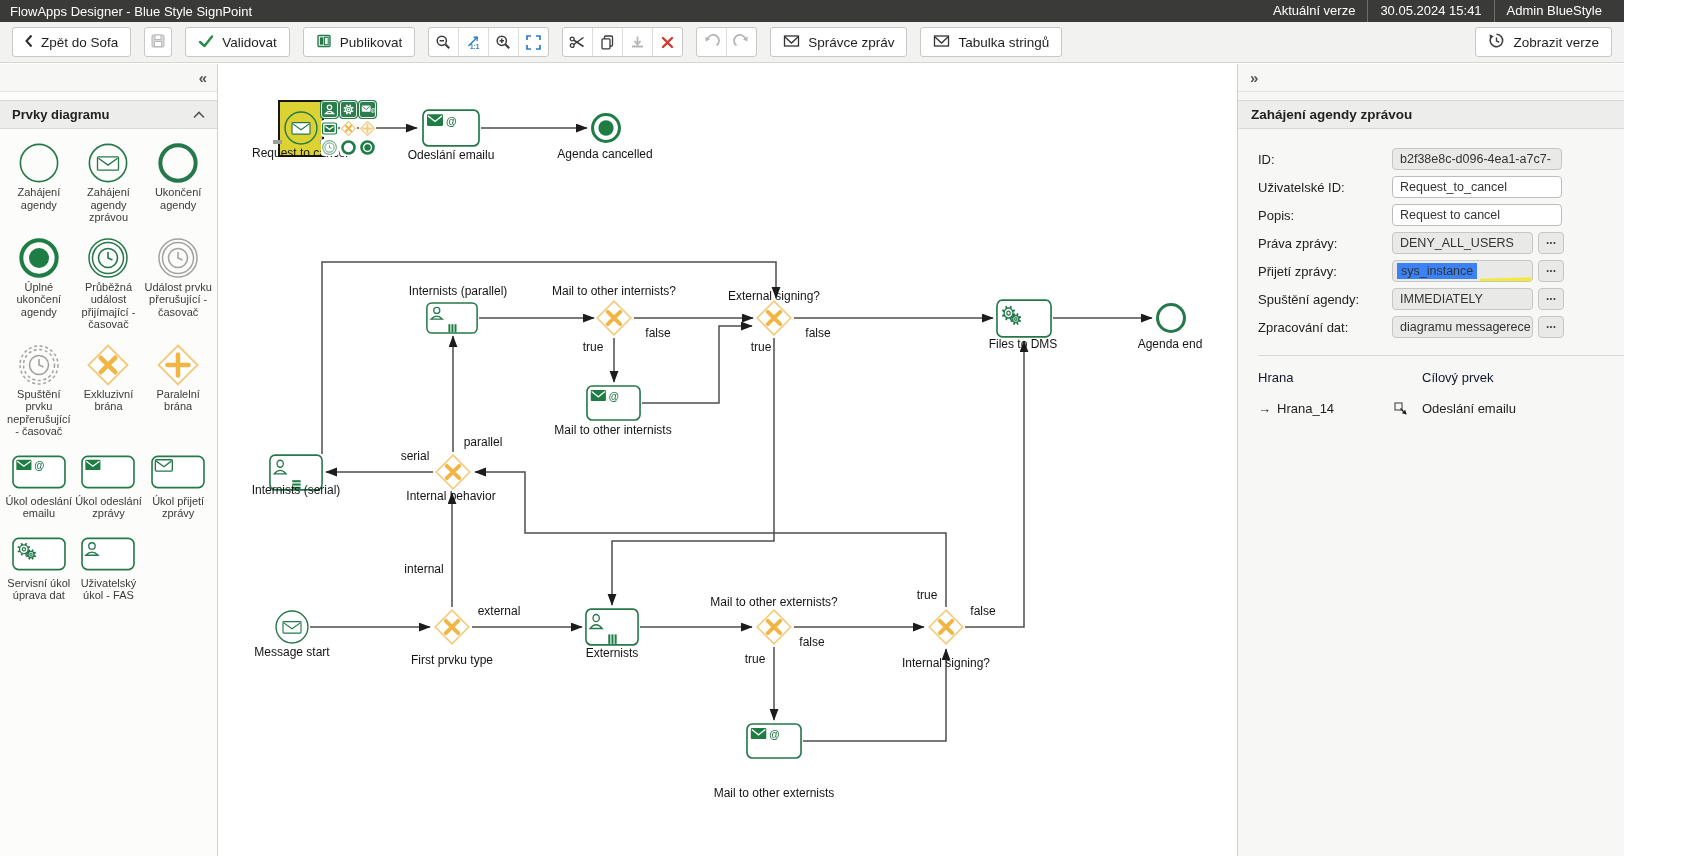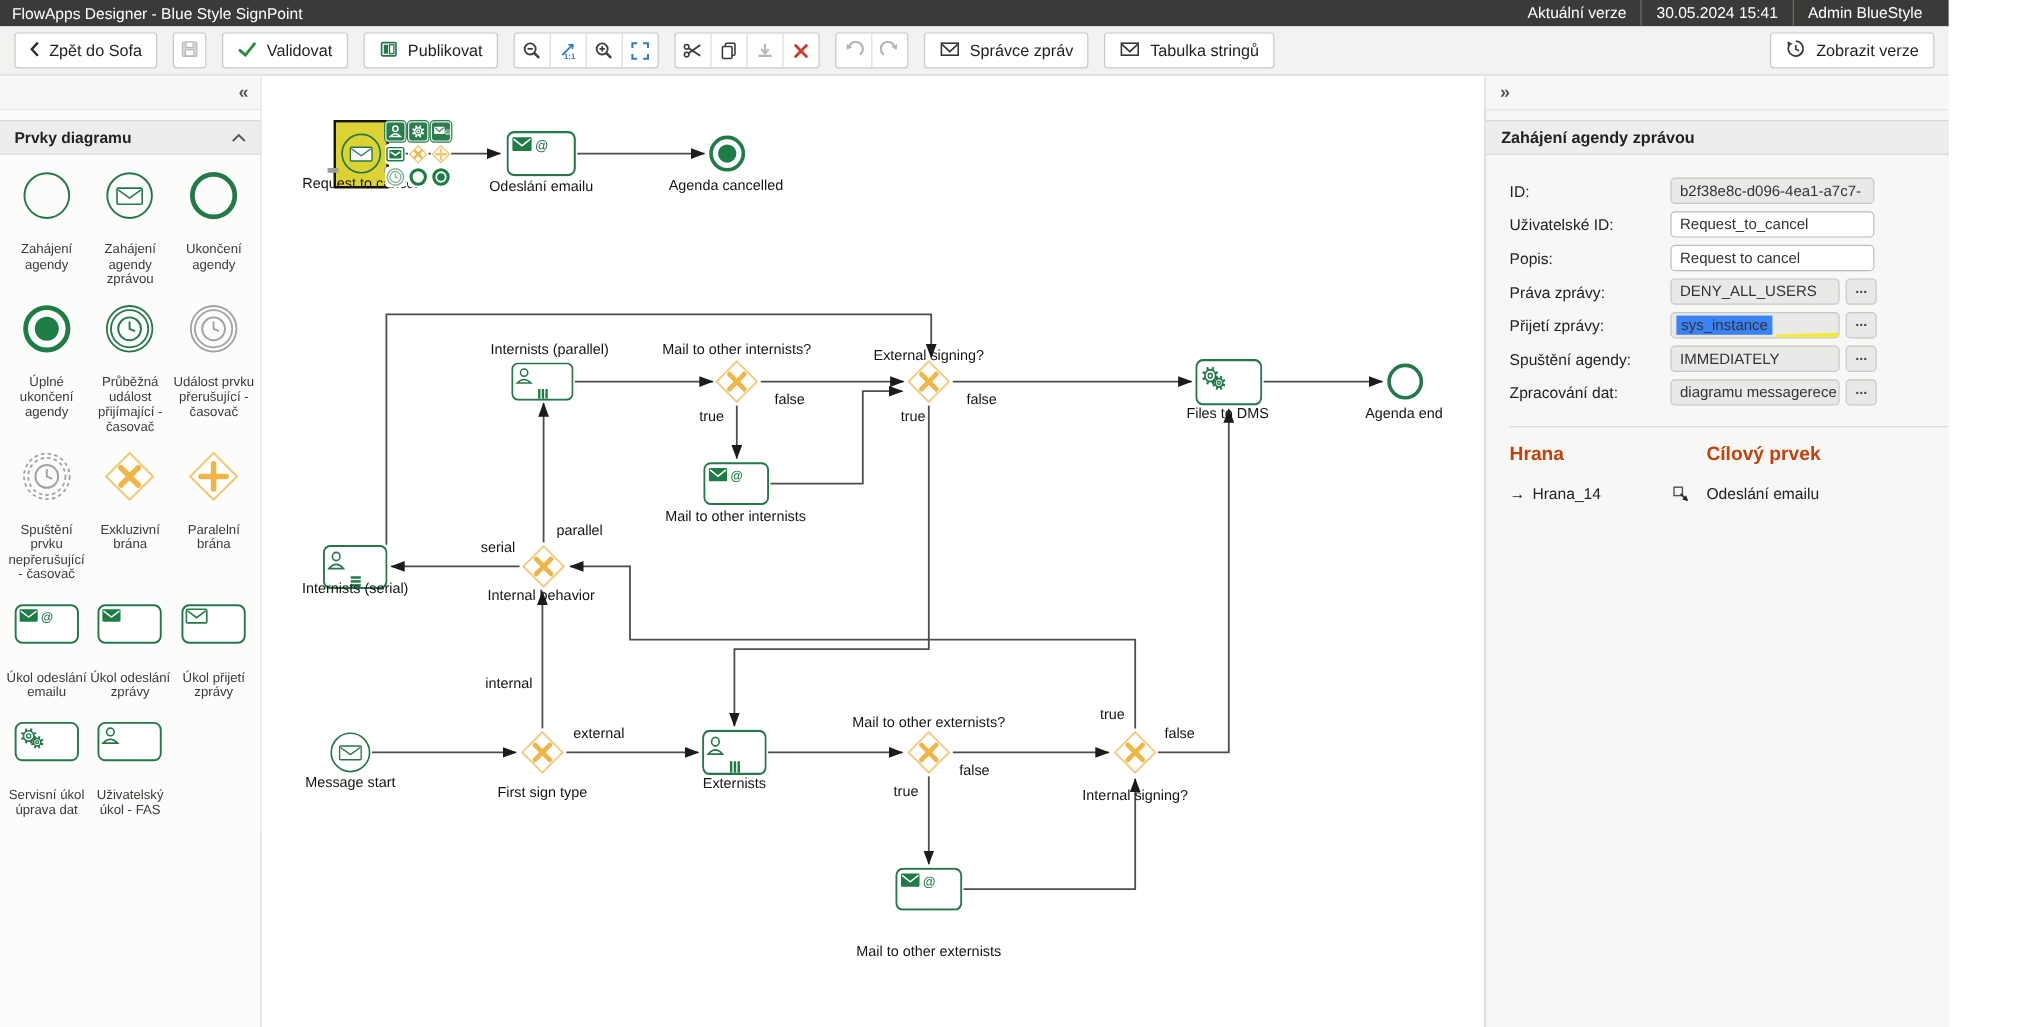--- a/index.html
+++ b/index.html
@@ -25,21 +25,21 @@
   .spacer{flex:1;}
 
   
   .sidebar{position:absolute;left:0;top:64px;width:217px;bottom:0;background:#fcfcfb;border-right:1px solid #cfcfcd;box-sizing:content-box;}
   .side-strip{height:27px;background:#f7f7f5;border-bottom:1px solid #e2e2e0;display:flex;align-items:center;justify-content:flex-end;padding:0 10px;}
   .side-gap{height:8px;background:#fcfcfb;}
   .side-header{height:27px;background:#ededeb;border-top:1px solid #d8d8d6;border-bottom:1px solid #d8d8d6;
     display:flex;align-items:center;justify-content:space-between;padding:0 12px;font-weight:bold;font-size:13px;color:#222;}
   .collapse-ch{font-size:15px;color:#555;font-weight:bold;cursor:default;}
   .palette{display:grid;grid-template-columns:repeat(3,1fr);padding:12px 5px 10px 5px;row-gap:12px;column-gap:2px;background:#fcfcfb;}
-  .pitem{display:flex;flex-direction:column;align-items:center;gap:17px;}
+  .pitem{display:flex;flex-direction:column;align-items:center;gap:1px;}
   .picon{height:44px;display:flex;align-items:center;justify-content:center;}
   .plabel{font-size:11px;line-height:12.5px;text-align:center;color:#3a3a38;}
 
   
   .canvas{position:absolute;left:218px;top:64px;width:1019px;height:792px;background:#fff;overflow:hidden;}
   .canvas svg.edges{position:absolute;left:0;top:0;z-index:1;}
   .node{position:absolute;z-index:2;}
   .node svg{display:block;}
   .task-body{width:100%;height:100%;}
   .nlabel,.elabel{position:absolute;transform:translate(-50%,-50%);font-size:12px;color:#141414;white-space:nowrap;z-index:3;}
@@ -66,21 +66,21 @@
   .fbox.wide{width:170px;}
   .fbox.narrow{width:141px;}
   .fmore{width:26px;height:22px;margin-left:5px;background:#e9e9e7;border:1px solid #c6c6c4;border-radius:4px;
     display:flex;align-items:center;justify-content:center;font-size:12px;font-weight:bold;color:#444;box-sizing:border-box;padding-bottom:6px;}
   .hl{background:#3b82f6;padding:1px 4px;margin-left:-3px;}
   .hlstreak{position:absolute;right:-6px;bottom:-4px;width:58px;height:7px;background:#f4e839;transform:rotate(-1.5deg);z-index:2;}
   .rp-div{border-top:1px solid #d8d8d6;margin:14px 0 0 0;}
   .etable{display:flex;margin-top:14px;}
   .ecol1{width:164px;}
   .ecol2{flex:1;}
-  .ehead{font-weight:bold;font-size:16px;color:#c2410c;margin-bottom:16px;}
+  .ehead{font-weight:normal;font-size:13px;color:#0f172a;margin-bottom:16px;}
   .erow{display:flex;align-items:center;font-size:13px;color:#222;}
   .erow .pick{margin-left:auto;margin-right:14px;display:flex;}
   .earrow{margin-right:6px;font-size:13px;}
 </style>
 </head>
 <body>
 
 <div class="app">
 
   <div class="titlebar">
@@ -465,21 +465,21 @@
           <polyline points="12,17 22,24.18 32,17" stroke="#24784a" stroke-width="1.4" fill="none"></polyline>
         </svg>
       </div>
       <div class="nlabel" style="left: 74px; top: 588px;">Message start</div>
       <div class="node" style="left: 215px; top: 544px; width: 38px; height: 38px;">
         <svg width="38" height="38" viewBox="0 0 44 44" fill="none" xmlns="http://www.w3.org/2000/svg">
           <path d="M22,2.5 L41.5,22 L22,41.5 L2.5,22 Z" stroke="#f3c97a" stroke-width="1.8" fill="#fff"></path>
           <path d="M14.8,14.8 L29.2,29.2 M29.2,14.8 L14.8,29.2" stroke="#f0b545" stroke-width="4.6" stroke-linecap="round"></path>
         </svg>
       </div>
-      <div class="nlabel" style="left: 234px; top: 596px;">First sign type</div>
+      <div class="nlabel" style="left: 234px; top: 596px;">First prvku type</div>
       <div class="node" style="left: 367px; top: 544px; width: 54px; height: 38px;">
         <svg width="54" height="38" viewBox="0 0 58 36" fill="none" preserveAspectRatio="none" class="task-body" xmlns="http://www.w3.org/2000/svg">
           <rect x="1" y="1" width="56" height="34" rx="5.5" stroke="#24784a" stroke-width="1.7" fill="#fff"></rect>
           <circle cx="12" cy="9.5" r="3.4" stroke="#24784a" stroke-width="1.4"></circle>
           <path d="M5.54,19.36 Q12,12.56 18.46,19.36 Z" stroke="#24784a" stroke-width="1.4" fill="none"></path>
           <g fill="#1e7c45">
             <rect x="25" y="25" width="2.2" height="9"></rect>
             <rect x="28.4" y="25" width="2.2" height="9"></rect>
             <rect x="31.8" y="25" width="2.2" height="9"></rect>
           </g>

